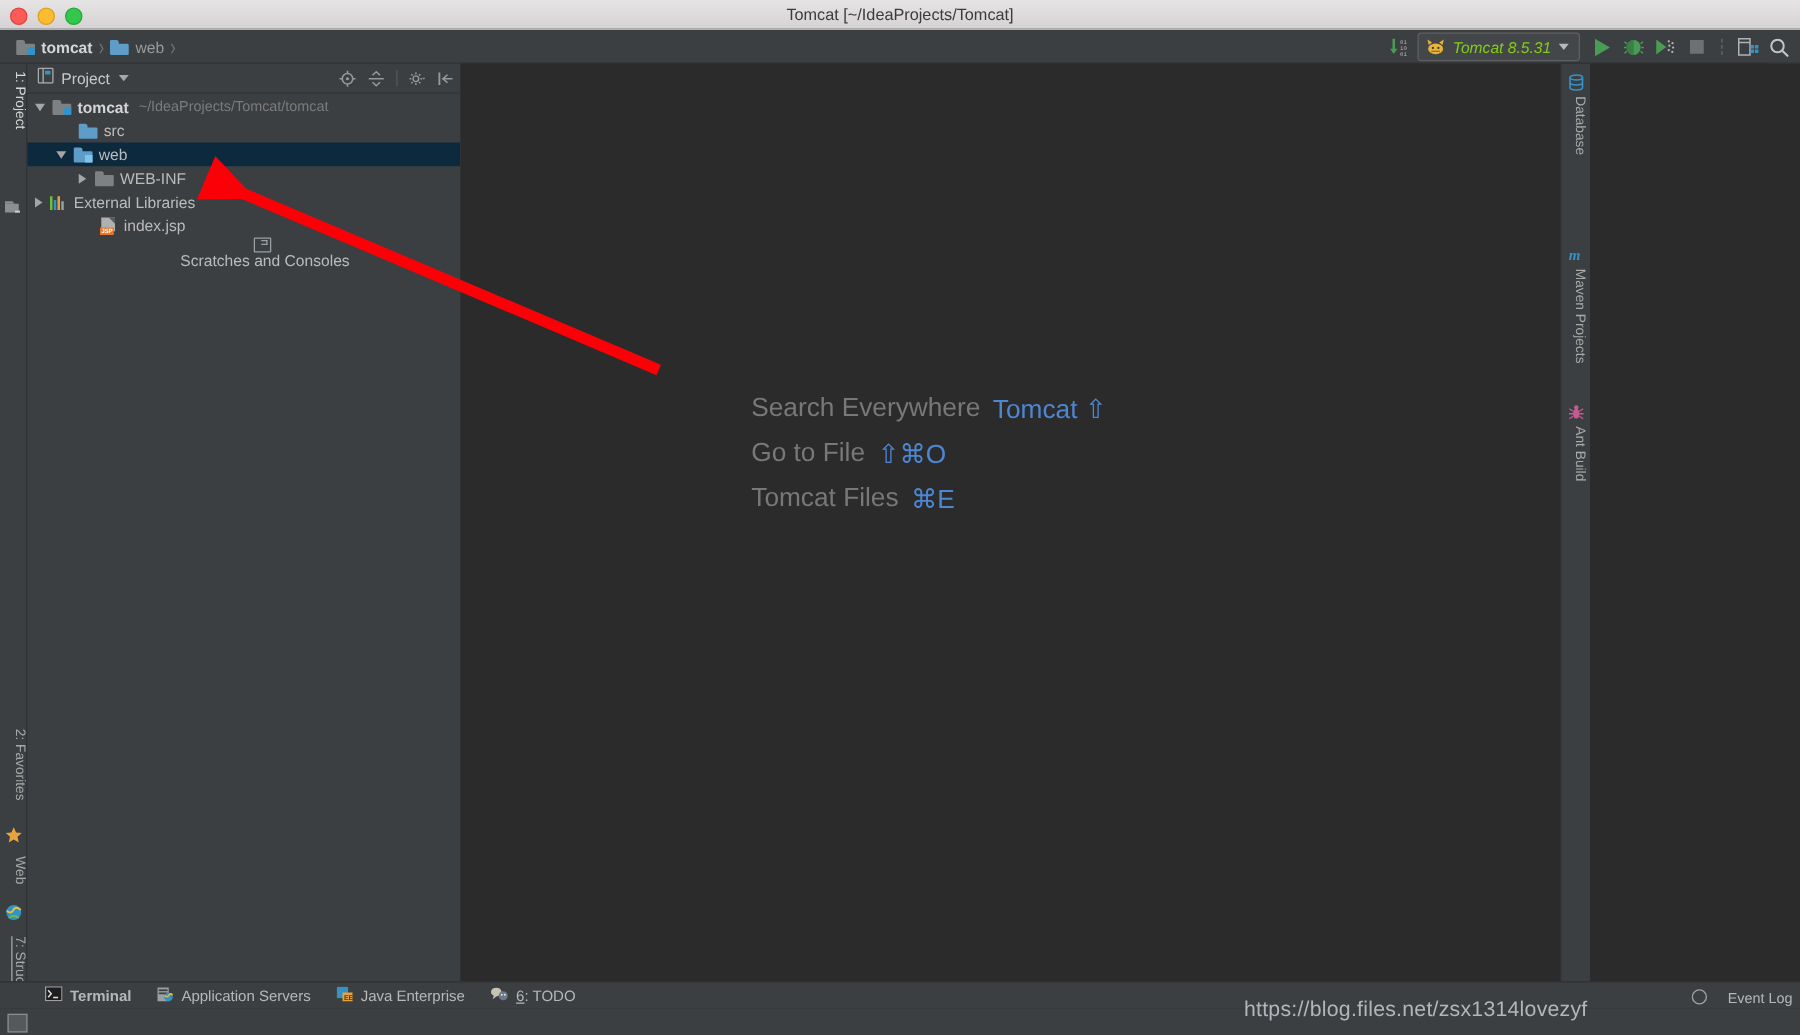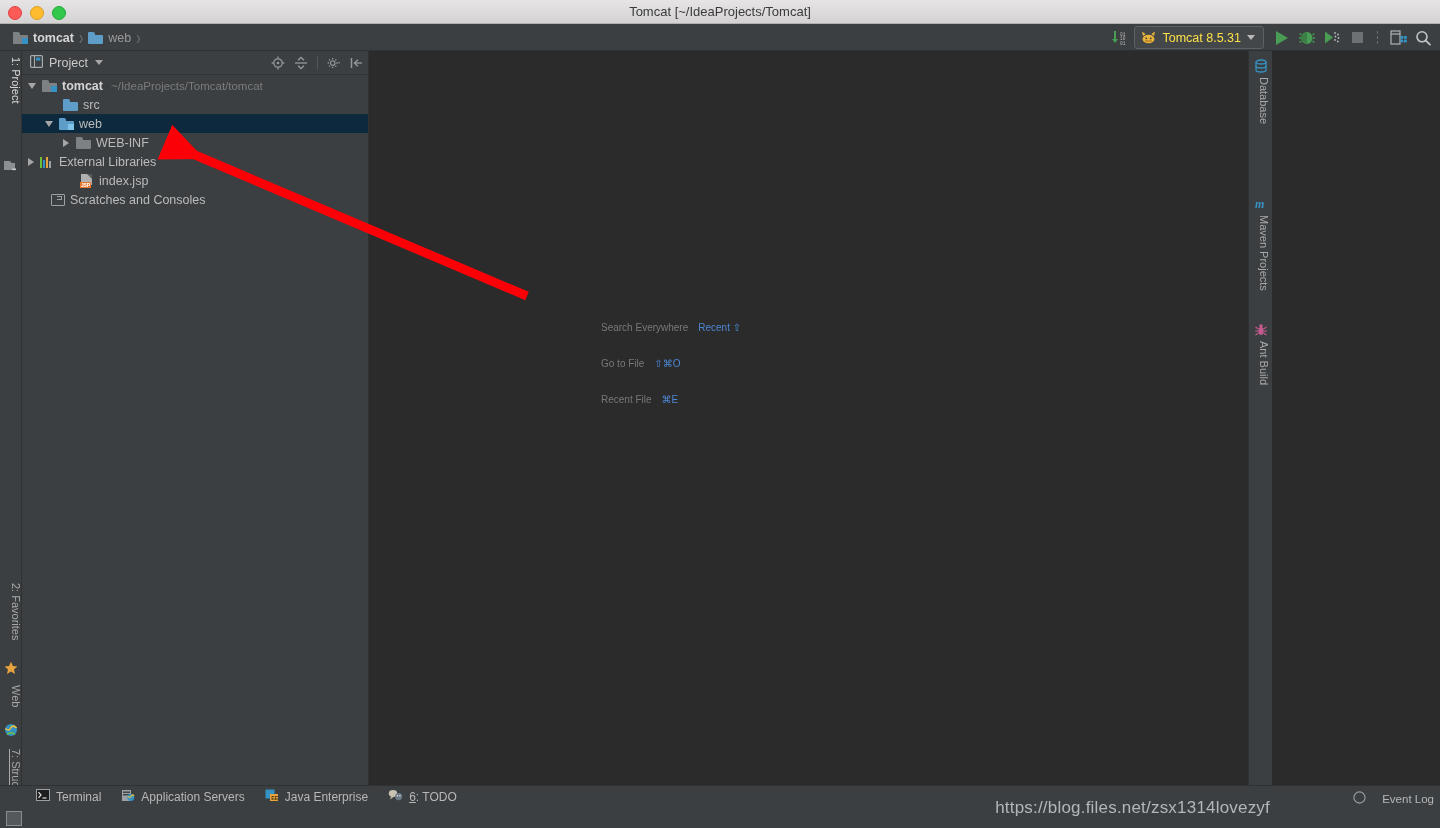--- a/index.html
+++ b/index.html
@@ -134,21 +134,22 @@
     gap: 6px;
     height: 21px;
     padding: 0 8px 0 6px;
     border: 1px solid #5e6163;
     border-radius: 3px;
     background: #43474a;
     margin-right: 4px;
   }
   .runcfg .name {
     font-size: 12.5px;
-    color: #fde047;
+    color: #84cc16;
+    font-style: italic;
   }
   .caret-dn {
     width: 0; height: 0;
     border-left: 4px solid transparent;
     border-right: 4px solid transparent;
     border-top: 5px solid #b9b9b9;
   }
   .play-tri {
     width: 0; height: 0;
     border-top: 7px solid transparent;
@@ -322,21 +323,21 @@
   
   .editor {
     position: absolute;
     left: 369px; top: 51px;
     width: 1047px; height: 734px;
     background: #2b2b2b;
   }
   .hints {
     position: absolute;
     left: 232px; top: 258px;
-    font-size: 10px;
+    font-size: 21px;
     color: #787878;
   }
   .hint {
     height: 36px;
     display: flex;
     align-items: center;
   }
   .hint .k {
     margin-left: 10px;
     color: #4d87d4;
@@ -710,42 +711,42 @@
 
       <div class="row" style="padding-left:58px;">
         <span class="ico-jsp">
           <span class="page"></span>
             <span class="fold"></span>
           <span class="badge">JSP</span>
         </span>
         <span class="name">index.jsp</span>
       </div>
 
-      <div class="row" style="padding-left:29px;">
+      <div class="row" style="padding-left:29px;flex-direction:column;">
         <span class="ico-scratch"></span>
         <span class="name">Scratches and Consoles</span>
       </div>
 
     </div>
   </div>
 
   <div class="hscroll"></div>
 
   <div class="editor">
     <div class="hints">
       <div class="hint">
         <span>Search Everywhere</span>
-        <span class="k">Recent ⇧</span>
+        <span class="k">Tomcat ⇧</span>
       </div>
       <div class="hint">
         <span>Go to File</span>
         <span class="k">⇧⌘O</span>
       </div>
       <div class="hint">
-        <span>Recent File</span>
+        <span>Tomcat Files</span>
         <span class="k">⌘E</span>
       </div>
     </div>
   </div>
 
   <div class="strip-right">
     <div class="vicon" style="left:5px; top:8px;">
       <svg width="14" height="14" viewBox="0 0 14 14">
         <g fill="none" stroke="#3592c4" stroke-width="1.3">
           <ellipse cx="7" cy="3" rx="5" ry="2"></ellipse>
@@ -780,21 +781,21 @@
             <path d="M9.5 10 L12.5 12"></path>
         </g>
       </svg>
     </div>
     <div class="vtab-r" style="top:290px;">
       <span>Ant Build</span>
     </div>
   </div>
 
   <div class="botbar">
-    <div class="btab" style="margin-left:26px;">
+    <div class="btab" style="margin-left:26px;font-weight:bold;">
       <span>
         <svg width="14" height="12" viewBox="0 0 14 12">
           <rect x="0.5" y="0.5" width="13" height="11" fill="#1e1e1e" stroke="#9aa0a4" stroke-width="1"></rect>
           <path d="M2.5 3.2 L5 6 L2.5 8.8" fill="none" stroke="#e0e0e0" stroke-width="1.2"></path>
           <path d="M6.5 9 h4" stroke="#e0e0e0" stroke-width="1.2"></path>
         </svg>
       </span>
       <span>Terminal</span>
     </div>
 

